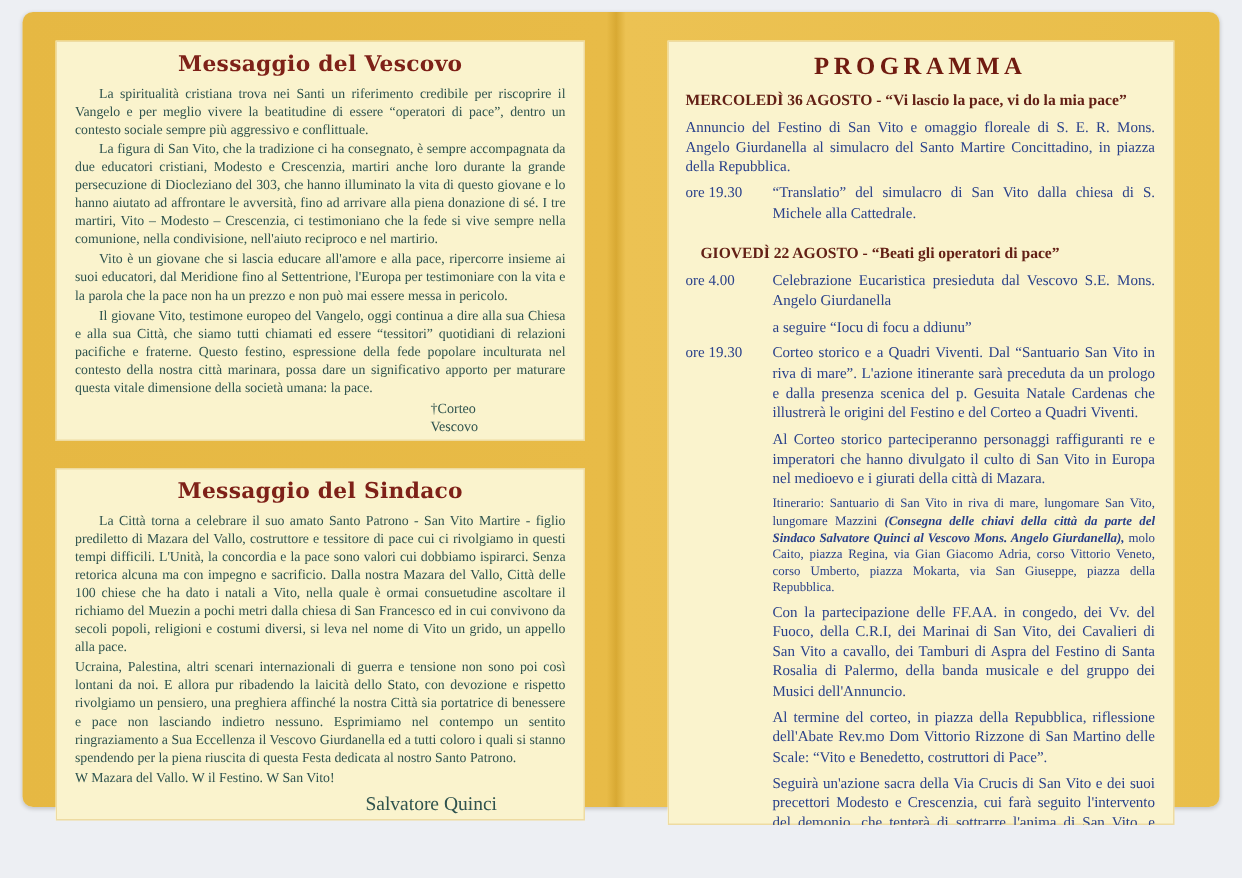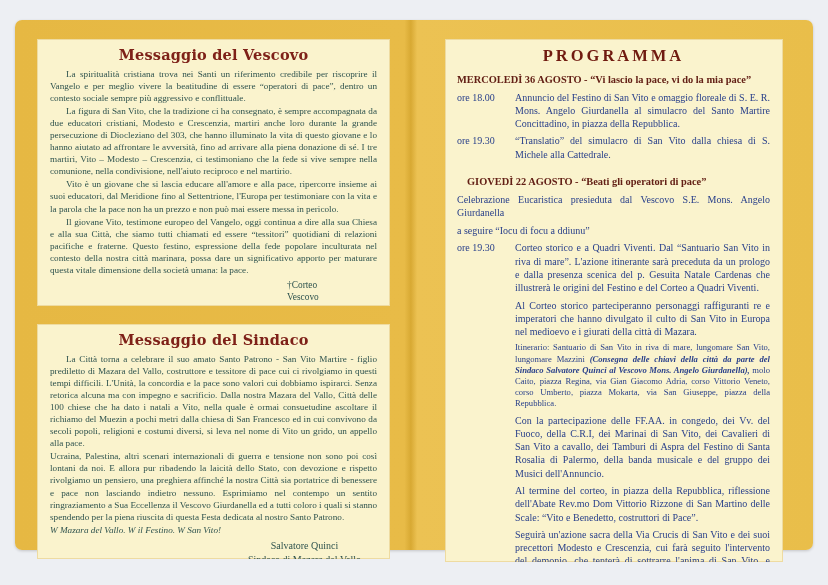--- a/index.html
+++ b/index.html
@@ -5,21 +5,21 @@
   html,body{margin:0;padding:0;}
   body{
     width:828px;height:585px;
     background:#edeff3;
     position:relative;
     font-family:"Liberation Serif","DejaVu Serif",serif;
     overflow:hidden;
     -webkit-font-smoothing:antialiased;
   }
   .sheet{
-    position:absolute;left:15px;top:20px;width:798px;height:530px;
+    position:absolute;left:15px;top:8px;width:798px;height:530px;
     background:linear-gradient(90deg,#e6b843 0%,#e8bb47 48.8%,#d8a933 49.6%,#ecc253 50.4%,#e9be4a 100%);
     border-radius:7px;
     box-shadow:0 1px 3px rgba(0,0,0,.18);
   }
   .panel{
     position:absolute;
     background:#faf3cd;
     box-shadow:inset 0 0 0 1px rgba(214,176,80,.35);
     overflow:hidden;
     box-sizing:border-box;
@@ -39,31 +39,31 @@
   }
   .msg-body p{
     margin:0 0 1px 0;
     font-size:9.2px;
     line-height:1.31;
     color:#2f534e;
     text-align:justify;
   }
   .msg-body p.indent{text-indent:16px;}
   .viva-line{
-    margin:0;font-size:9.2px;line-height:1.35;color:#2f534e;text-align:left;font-style:italic;
+    margin:0;font-size:9.2px;line-height:1.35;color:#2f534e;text-align:left;
   }
   .sig-vescovo{
     margin:3px 0 0 237px;
     font-size:9.4px;line-height:1.35;color:#2f534e;
   }
   .sig-sindaco{
     width:fit-content;
     margin:3px 16px 0 auto;
     text-align:center;
-    font-size:10px;line-height:1.4;color:#2f534e;
+    font-size:13px;line-height:1.4;color:#2f534e;
   }
 
   .prog-title{
     text-align:center;
     font-weight:700;
     font-size:16.5px;
     letter-spacing:3px;
     color:#701b10;
     margin:1px 0 7px 0;
     font-family:"Liberation Serif",serif;
@@ -124,36 +124,36 @@
       <div>Sindaco di Mazara del Vallo</div>
     </div>
   </div>
 
   <div class="panel" id="panel-programma">
     <div class="prog-title">PROGRAMMA</div>
 
     <div class="day-heading">MERCOLEDÌ 36 AGOSTO - “Vi lascio la pace, vi do la mia pace”</div>
 
     <div class="event">
-      <div class="time">ore 18.00</div>
       <div class="etext">
         <p>Annuncio del Festino di San Vito e omaggio floreale di S. E. R. Mons. Angelo Giurdanella al simulacro del Santo Martire Concittadino, in piazza della Repubblica.</p>
       </div>
     </div>
     <div class="event">
       <div class="time">ore 19.30</div>
       <div class="etext">
         <p>“Translatio” del simulacro di San Vito dalla chiesa di S. Michele alla Cattedrale.</p>
       </div>
     </div>
 
     <div class="day-heading second">GIOVEDÌ 22 AGOSTO - “Beati gli operatori di pace”</div>
 
 
     <div class="event">
+      <div class="time">ore 4.00</div>
       <div class="etext">
         <p>Celebrazione Eucaristica presieduta dal Vescovo S.E. Mons. Angelo Giurdanella</p>
         <p class="follow">a seguire “Iocu di focu a ddiunu”</p>
       </div>
     </div>
 
     <div class="event">
       <div class="time">ore 19.30</div>
       <div class="etext">
         <p>Corteo storico e a Quadri Viventi. Dal “Santuario San Vito in riva di mare”. L'azione itinerante sarà preceduta da un prologo e dalla presenza scenica del p. Gesuita Natale Cardenas che illustrerà le origini del Festino e del Corteo a Quadri Viventi.</p>

